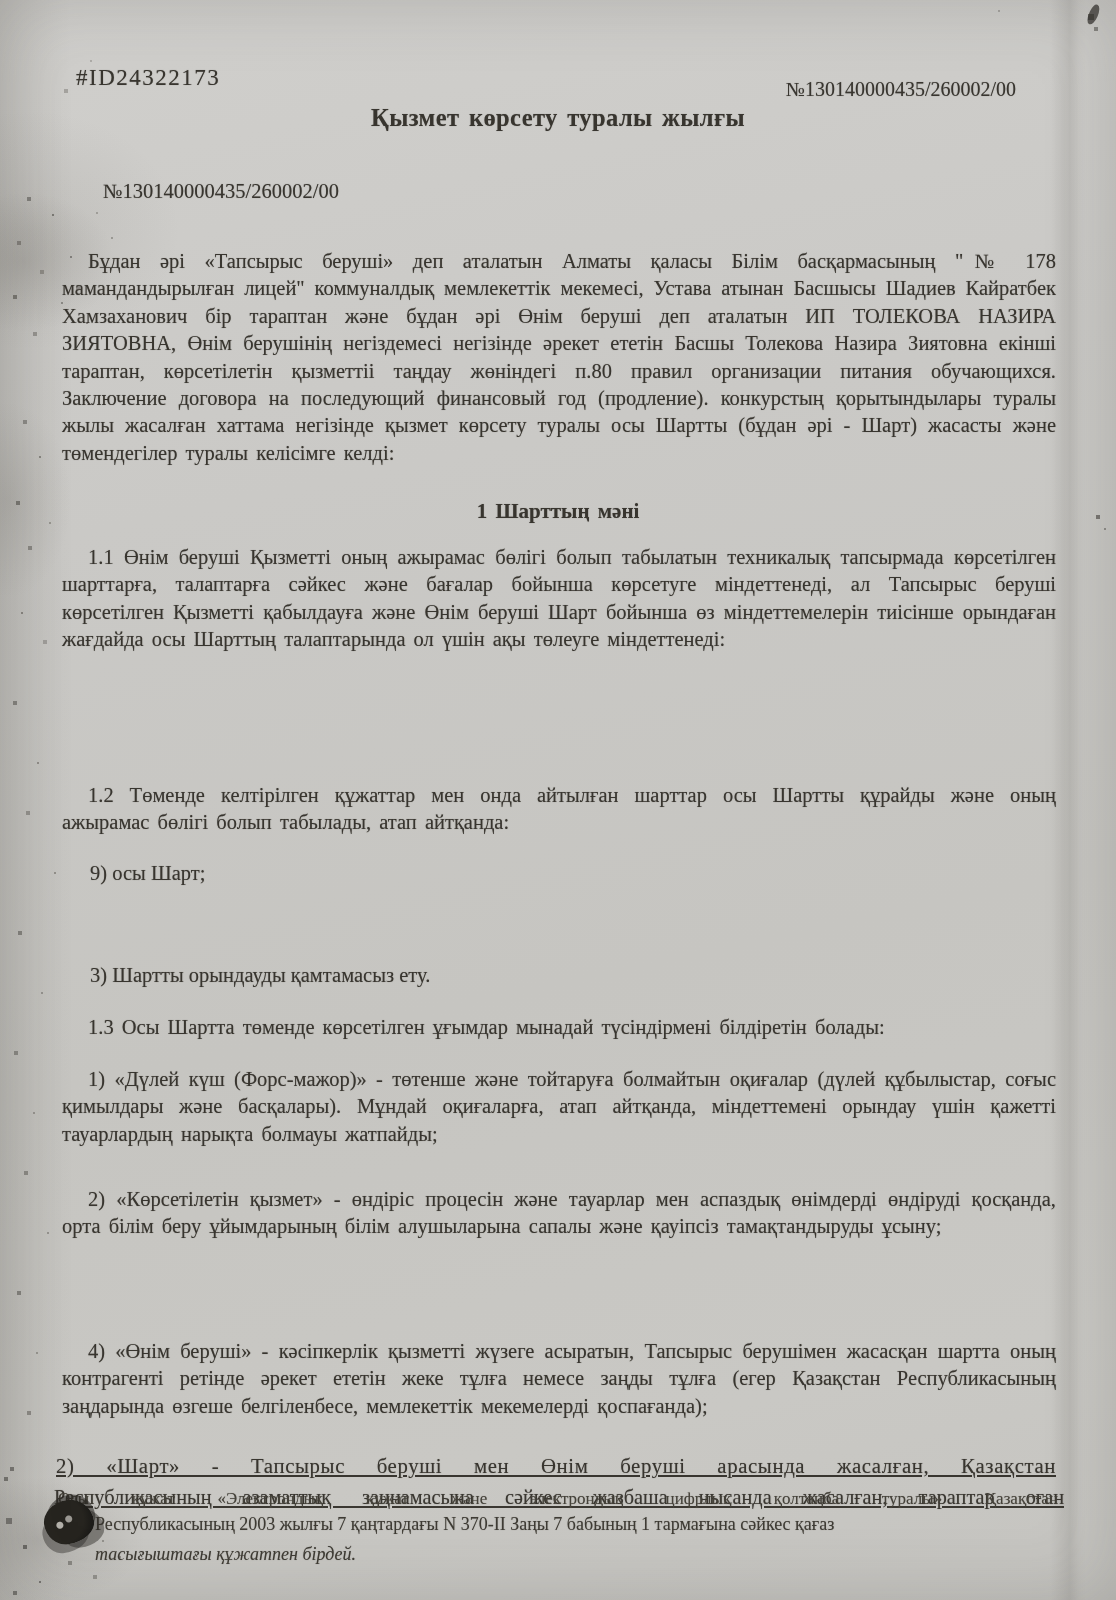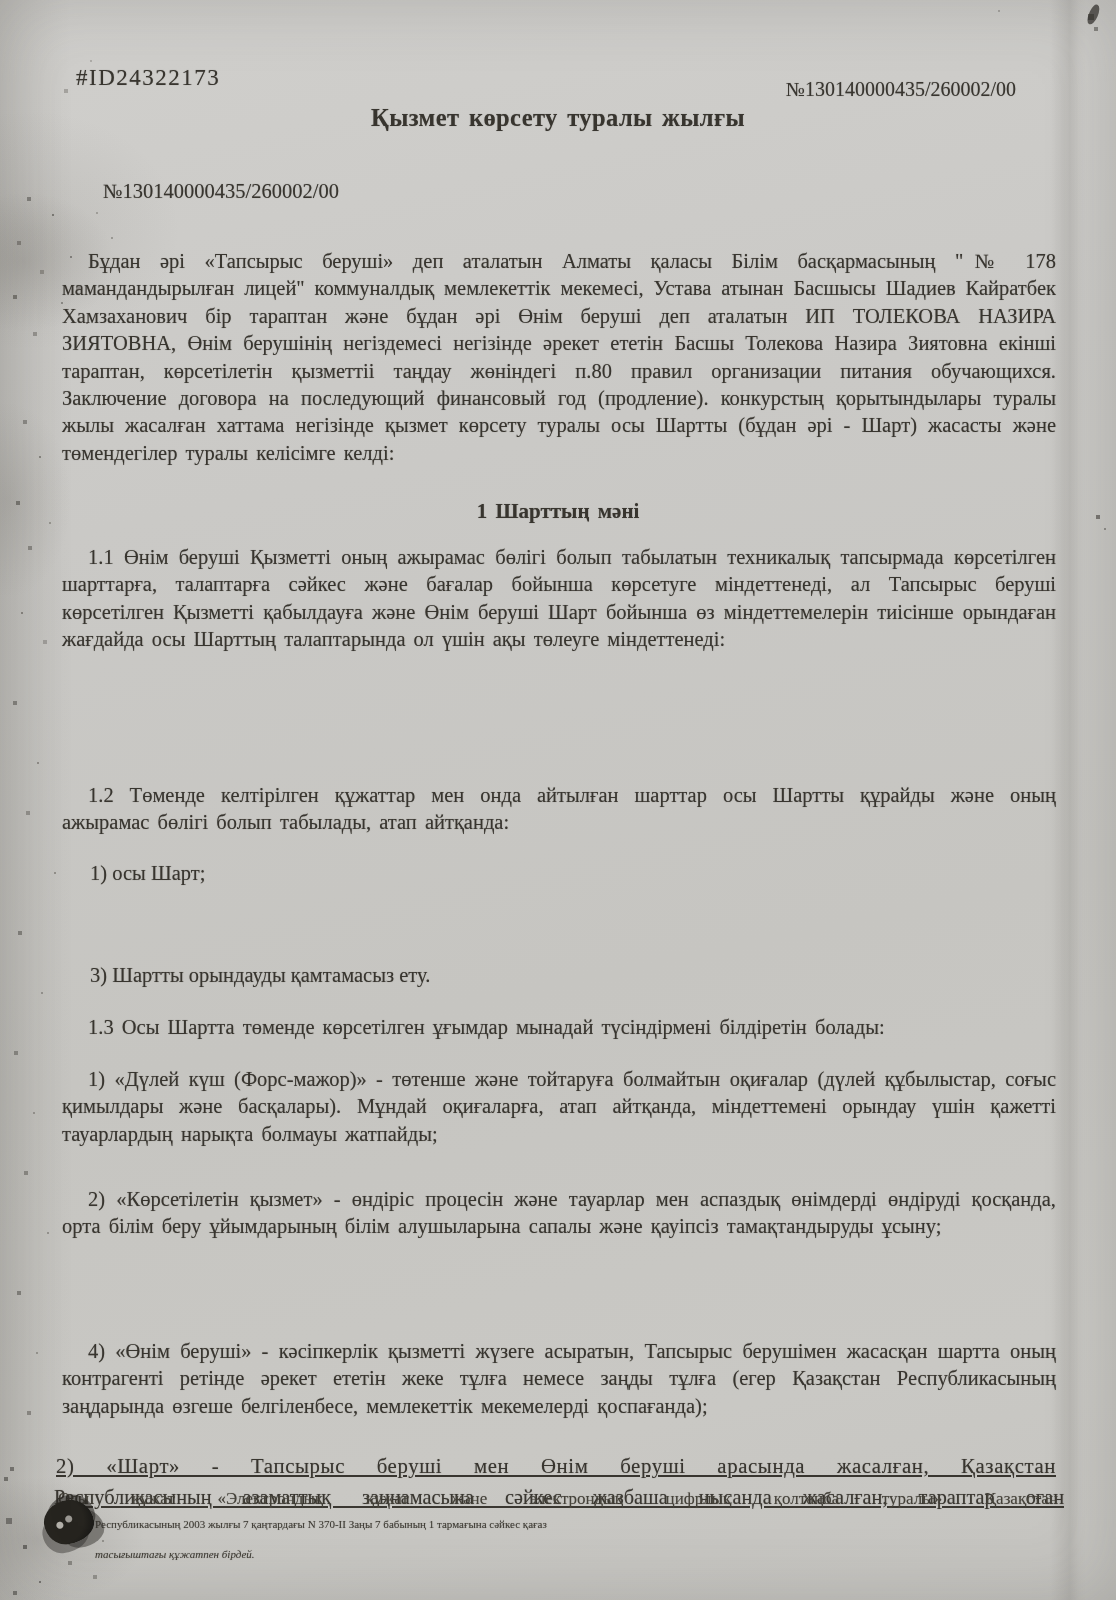--- a/index.html
+++ b/index.html
@@ -61,21 +61,21 @@
     text-decoration:underline;
     text-align:justify;text-align-last:justify;
     color:#3a3731;text-shadow:0 0 1px rgba(56,53,47,.5);
   }
   .overlap-footer{
     position:absolute;top:3px;left:12px;width:1000px;
     font-size:17px;line-height:24px;
     text-align:justify;text-align-last:justify;
     color:#45423a;text-shadow:0 0 1px rgba(62,59,52,.4);
   }
-  .f-line{position:absolute;left:95px;width:960px;font-size:11px;line-height:24px;
+  .f-line{position:absolute;left:95px;width:960px;font-size:18px;line-height:24px;
       color:#3e3b34;text-shadow:0 0 1px rgba(62,59,52,.4);}
   .f2{top:1512px;} .f3{top:1542px;font-style:italic;}
   .ink-blob{
     position:absolute;left:44px;top:1500px;width:50px;height:44px;
     background:radial-gradient(circle at 35% 45%, #26241f 0 55%, #1c1b18 75%, #242320 100%);
     border-radius:52% 48% 58% 42% / 48% 55% 45% 52%;
     transform:rotate(-8deg);
     box-shadow:3px -6px 0 -1px rgba(35,33,30,.55),
                -5px 10px 0 -2px rgba(35,33,30,.4),
                12px 8px 0 -3px rgba(40,38,34,.45);
@@ -144,21 +144,21 @@
 
   <div class="tb intro indent">Бұдан әрі «Тапсырыс беруші» деп аталатын Алматы қаласы Білім басқармасының "№ 178 мамандандырылған лицей" коммуналдық мемлекеттік мекемесі, Устава атынан Басшысы Шадиев Кайратбек Хамзаханович бір тараптан және бұдан әрі Өнім беруші деп аталатын ИП ТОЛЕКОВА НАЗИРА ЗИЯТОВНА, Өнім берушінің негіздемесі негізінде әрекет ететін Басшы Толекова Назира Зиятовна екінші тараптан, көрсетілетін қызметтіі таңдау жөніндегі п.80 правил организации питания обучающихся. Заключение договора на последующий финансовый год (продление). конкурстың қорытындылары туралы жылы жасалған хаттама негізінде қызмет көрсету туралы осы Шартты (бұдан әрі - Шарт) жасасты және төмендегілер туралы келісімге келді:</div>
 
   <div class="tb center h1">1 Шарттың мәні</div>
 
   <div class="tb p11 indent">1.1 Өнім беруші Қызметті оның ажырамас бөлігі болып табылатын техникалық тапсырмада көрсетілген шарттарға, талаптарға сәйкес және бағалар бойынша көрсетуге міндеттенеді, ал Тапсырыс беруші көрсетілген Қызметті қабылдауға және Өнім беруші Шарт бойынша өз міндеттемелерін тиісінше орындаған жағдайда осы Шарттың талаптарында ол үшін ақы төлеуге міндеттенеді:</div>
 
 
   <div class="tb p12 indent">1.2 Төменде келтірілген құжаттар мен онда айтылған шарттар осы Шартты құрайды және оның ажырамас бөлігі болып табылады, атап айтқанда:</div>
 
-  <div class="li li1">1) осы Шарт;</div>
+  <div class="li li1">9) осы Шарт;</div>
   <div class="li li3">3) Шартты орындауды қамтамасыз ету.</div>
 
   <div class="tb p13 indent">1.3 Осы Шартта төменде көрсетілген ұғымдар мынадай түсіндірмені білдіретін болады:</div>
 
   <div class="tb def1 indent">1) «Дүлей күш (Форс-мажор)» - төтенше және тойтаруға болмайтын оқиғалар (дүлей құбылыстар, соғыс қимылдары және басқалары). Мұндай оқиғаларға, атап айтқанда, міндеттемені орындау үшін қажетті тауарлардың нарықта болмауы жатпайды;</div>
   <div class="tb def2 indent">2) «Көрсетілетін қызмет» - өндіріс процесін және тауарлар мен аспаздық өнімдерді өндіруді қосқанда, орта білім беру ұйымдарының білім алушыларына сапалы және қауіпсіз тамақтандыруды ұсыну;</div>
   <div class="tb def4 indent">4) «Өнім беруші» - кәсіпкерлік қызметті жүзеге асыратын, Тапсырыс берушімен жасасқан шартта оның контрагенті ретінде әрекет ететін жеке тұлға немесе заңды тұлға (егер Қазақстан Республикасының заңдарында өзгеше белгіленбесе, мемлекеттік мекемелерді қоспағанда);</div>
 
   <div class="tb def5">2) «Шарт» - Тапсырыс беруші мен Өнім беруші арасында жасалған, Қазақстан</div>
 

